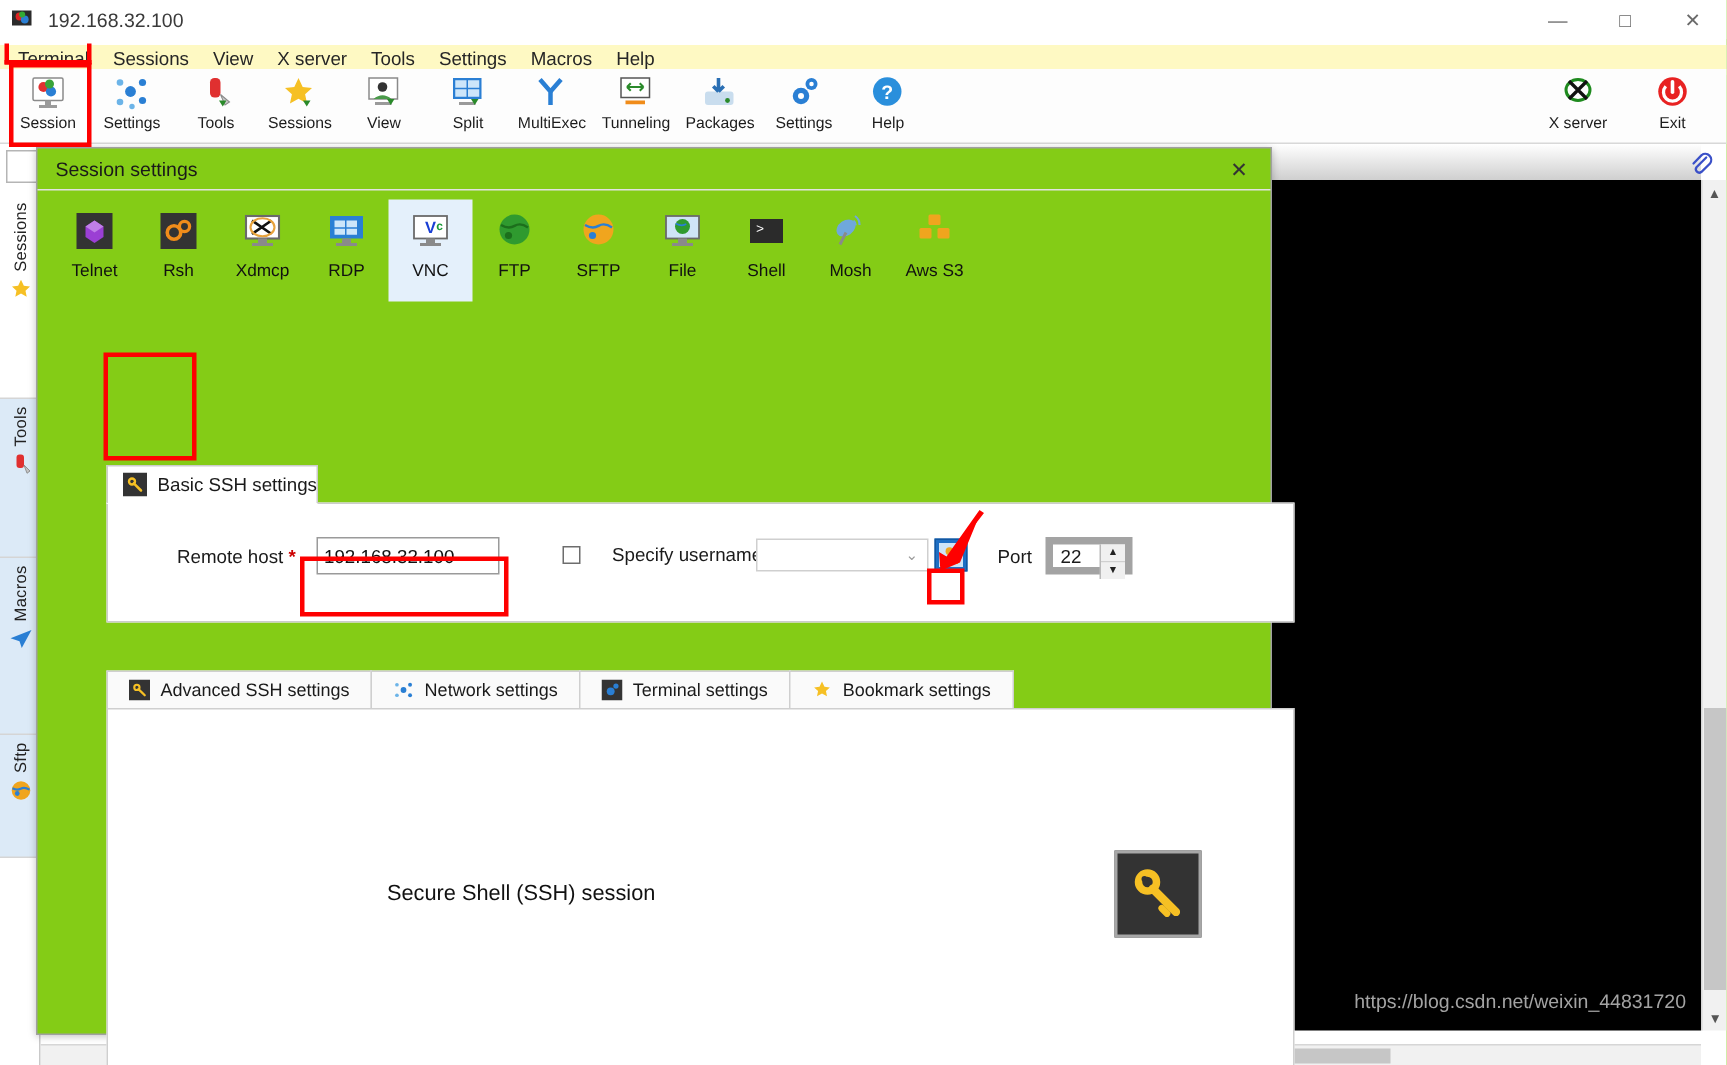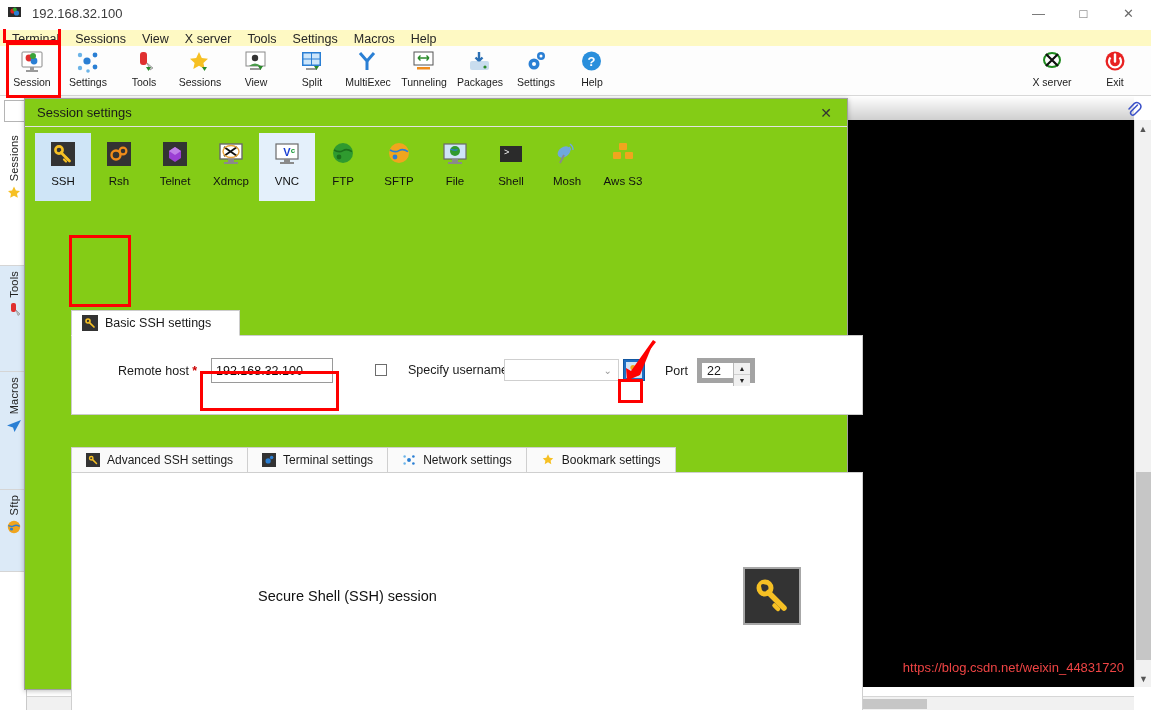--- a/index.html
+++ b/index.html
@@ -88,21 +88,21 @@
   
   .terminal {
     position: absolute; left: 27px; top: 120px; width: 1107px; height: 567px;
     background: #000;
   }
   .term-top-fade {
     position: absolute; left: 27px; top: 96px; width: 1107px; height: 24px;
     background: linear-gradient(to bottom, #ffffff, #cfcfcf);
   }
   .watermark {
-    position: absolute; right: 10px; bottom: 12px; color: #ef4444; font-size: 13px;
+    position: absolute; right: 10px; bottom: 12px; color: #a3a3a3; font-size: 13px;
   }
   .clip-icon { position: absolute; right: 8px; top: 100px; width: 18px; height: 18px; }
 
   .vscroll {
     position: absolute; right: 0; top: 120px; width: 17px; height: 567px;
     background: #f1f1f1; border-left: 1px solid #d6d6d6;
   }
   .vscroll .arrow { height: 17px; display: flex; align-items: center; justify-content: center; color: #555; font-size: 9px; }
   .vscroll .arrow.bot { position: absolute; bottom: 0; width: 17px; }
   .vscroll .thumb { position: absolute; left: 1px; top: 352px; width: 15px; height: 188px; background: #c6c6c6; }
@@ -141,21 +141,21 @@
   .type-item.hover { background: #e4f0fb; }
   .type-ico { width: 30px; height: 30px; position: relative; }
   .type-lbl { font-size: 11.5px; margin-top: 6px; color: #111; white-space: nowrap; }
 
   
   .group {
     position: absolute; left: 46px; top: 236px; width: 792px; height: 80px;
     border: 1px solid #cccccc; background: #fff;
   }
   .group-tab {
-    position: absolute; left: -1px; top: -26px; height: 26px; padding: 0 28px 0 10px;
+    position: absolute; left: -1px; top: -26px; height: 26px; padding: 0 0 0 10px;
     border: 1px solid #cccccc; border-bottom: 1px solid #fff; background: #fff;
     display: flex; align-items: center; gap: 7px; font-size: 12.5px;
   }
   .lbl-remote { position: absolute; left: 46px; top: 28px; font-size: 12.5px; }
   .req-star { color: #cc0000; font-weight: bold; }
   .input-host {
     position: absolute; left: 139px; top: 22px; width: 122px; height: 25px;
     border: 1px solid #9a9a9a; background: #fff; display: flex; align-items: center;
     padding-left: 4px; font-size: 12.5px; color: #111;
   }
@@ -472,67 +472,70 @@
 
   <div class="dialog">
 
     <div class="dlg-title">
       <span class="dlg-title-text">Session settings</span>
       <div class="dlg-close">✕</div>
     </div>
 
     <div class="type-strip">
 
-      <div class="type-item selected">
+
+      <div class="type-item">
         <span class="type-ico">
           <svg class="ico-svg" width="30" height="30" viewBox="0 0 30 30">
             <rect x="3" y="3" width="24" height="24" fill="#333"></rect>
-            <circle cx="11" cy="11" r="3.6" fill="none" stroke="#f6c024" stroke-width="2.6"></circle>
-            <path d="M13 13.5 L21.5 22" stroke="#f6c024" stroke-width="2.8" stroke-linecap="round"></path>
-            <path d="M18 18.5 l2 2 M16 20.5 l2 2" stroke="#f6c024" stroke-width="2.2" stroke-linecap="round"></path>
-          </svg>
-        </span>
-        <span class="type-lbl">SSH</span>
+            <path d="M15 8 l6 4 v7 l-6 4 -6-4 v-7z" fill="#9b3fd4"></path>
+            <path d="M15 8 l6 4 -6 4 -6-4z" fill="#c07fe8"></path>
+          </svg>
+        </span>
+        <span class="type-lbl">Telnet</span>
       </div>
 
       <div class="type-item">
         <span class="type-ico">
           <svg class="ico-svg" width="30" height="30" viewBox="0 0 30 30">
             <rect x="3" y="3" width="24" height="24" fill="#333"></rect>
             <circle cx="12" cy="16" r="4.5" fill="none" stroke="#f08c1a" stroke-width="2.4"></circle>
             <circle cx="19" cy="12" r="3.4" fill="none" stroke="#f08c1a" stroke-width="2.2"></circle>
           </svg>
         </span>
         <span class="type-lbl">Rsh</span>
-      </div>
-
-      <div class="type-item">
-        <span class="type-ico">
-          <svg class="ico-svg" width="30" height="30" viewBox="0 0 30 30">
-            <rect x="3" y="3" width="24" height="24" fill="#333"></rect>
-            <path d="M15 8 l6 4 v7 l-6 4 -6-4 v-7z" fill="#9b3fd4"></path>
-            <path d="M15 8 l6 4 -6 4 -6-4z" fill="#c07fe8"></path>
-          </svg>
-        </span>
-        <span class="type-lbl">Telnet</span>
       </div>
 
       <div class="type-item">
         <span class="type-ico">
           <svg class="ico-svg" width="30" height="30" viewBox="0 0 30 30">
             <rect x="4" y="5" width="22" height="15" fill="#fff" stroke="#6a6a6a" stroke-width="1.4"></rect>
             <path d="M8 8 L21 17 M21 8 L8 17" stroke="#111" stroke-width="1.8"></path>
             <ellipse cx="15" cy="12.5" rx="8" ry="6" fill="none" stroke="#e8a33d" stroke-width="1.4"></ellipse>
             <rect x="12" y="20" width="6" height="3" fill="#8a8a8a"></rect>
             <rect x="8" y="23" width="14" height="2" fill="#8a8a8a"></rect>
           </svg>
         </span>
         <span class="type-lbl">Xdmcp</span>
       </div>
 
+      <div class="type-item">
+        <span class="type-ico">
+          <svg class="ico-svg" width="30" height="30" viewBox="0 0 30 30">
+            <rect x="4" y="5" width="22" height="15" fill="#2a7fd4"></rect>
+            <rect x="7" y="8" width="7" height="4.5" fill="#cde6fa"></rect>
+            <rect x="15" y="8" width="7" height="4.5" fill="#cde6fa"></rect>
+            <rect x="7" y="13.5" width="7" height="4" fill="#cde6fa"></rect>
+            <rect x="15" y="13.5" width="7" height="4" fill="#cde6fa"></rect>
+            <rect x="12" y="20" width="6" height="3" fill="#8a8a8a"></rect>
+            <rect x="8" y="23" width="14" height="2" fill="#8a8a8a"></rect>
+          </svg>
+        </span>
+        <span class="type-lbl">RDP</span>
+      </div>
 
       <div class="type-item hover">
         <span class="type-ico">
           <svg class="ico-svg" width="30" height="30" viewBox="0 0 30 30">
             <rect x="4" y="5" width="22" height="15" fill="#fff" stroke="#6a6a6a" stroke-width="1.2"></rect>
             <text x="15" y="16.5" font-size="11" font-family="Liberation Sans, sans-serif" fill="#1a3fd4" text-anchor="middle" font-weight="bold">V</text>
             <text x="21" y="14" font-size="8" font-family="Liberation Sans, sans-serif" fill="#1a9a3a" text-anchor="middle" font-weight="bold">c</text>
             <rect x="12" y="20" width="6" height="3" fill="#8a8a8a"></rect>
             <rect x="8" y="23" width="14" height="2" fill="#8a8a8a"></rect>
           </svg>
@@ -671,38 +674,38 @@
             <rect x="0" y="0" width="16" height="16" fill="#333"></rect>
             <circle cx="6" cy="6" r="2" fill="none" stroke="#f6c024" stroke-width="1.6"></circle>
             <path d="M7.2 7.3 L12 12" stroke="#f6c024" stroke-width="1.7" stroke-linecap="round"></path>
           </svg>
         </span>
         <span>Advanced SSH settings</span>
       </div>
       <div class="subtab">
         <span>
           <svg class="ico-svg" width="14" height="14" viewBox="0 0 16 16">
-            <rect x="0" y="0" width="16" height="16" fill="#333"></rect>
-            <circle cx="7" cy="9" r="3" fill="#2a7fd4"></circle>
-            <circle cx="11" cy="5" r="2" fill="#2a7fd4"></circle>
-          </svg>
-        </span>
-        <span>Terminal settings</span>
-      </div>
-      <div class="subtab">
-        <span>
-          <svg class="ico-svg" width="14" height="14" viewBox="0 0 16 16">
             <circle cx="8" cy="8" r="2.2" fill="#2a7fd4"></circle>
             <circle cx="3" cy="4" r="1.4" fill="#6cb4e8"></circle>
             <circle cx="13" cy="4" r="1.5" fill="#2a7fd4"></circle>
             <circle cx="3" cy="12" r="1.4" fill="#6cb4e8"></circle>
             <circle cx="13" cy="12" r="1.5" fill="#2a7fd4"></circle>
           </svg>
         </span>
         <span>Network settings</span>
+      </div>
+      <div class="subtab">
+        <span>
+          <svg class="ico-svg" width="14" height="14" viewBox="0 0 16 16">
+            <rect x="0" y="0" width="16" height="16" fill="#333"></rect>
+            <circle cx="7" cy="9" r="3" fill="#2a7fd4"></circle>
+            <circle cx="11" cy="5" r="2" fill="#2a7fd4"></circle>
+          </svg>
+        </span>
+        <span>Terminal settings</span>
       </div>
       <div class="subtab">
         <span>
           <svg class="ico-svg" width="14" height="14" viewBox="0 0 16 16">
             <path d="M8 1.5 l1.9 4 4.1.5 -3 2.8 .8 4 -3.8-2.1 -3.8 2.1 .8-4 -3-2.8 4.1-.5z" fill="#f6c024"></path>
           </svg>
         </span>
         <span>Bookmark settings</span>
       </div>
     </div>

